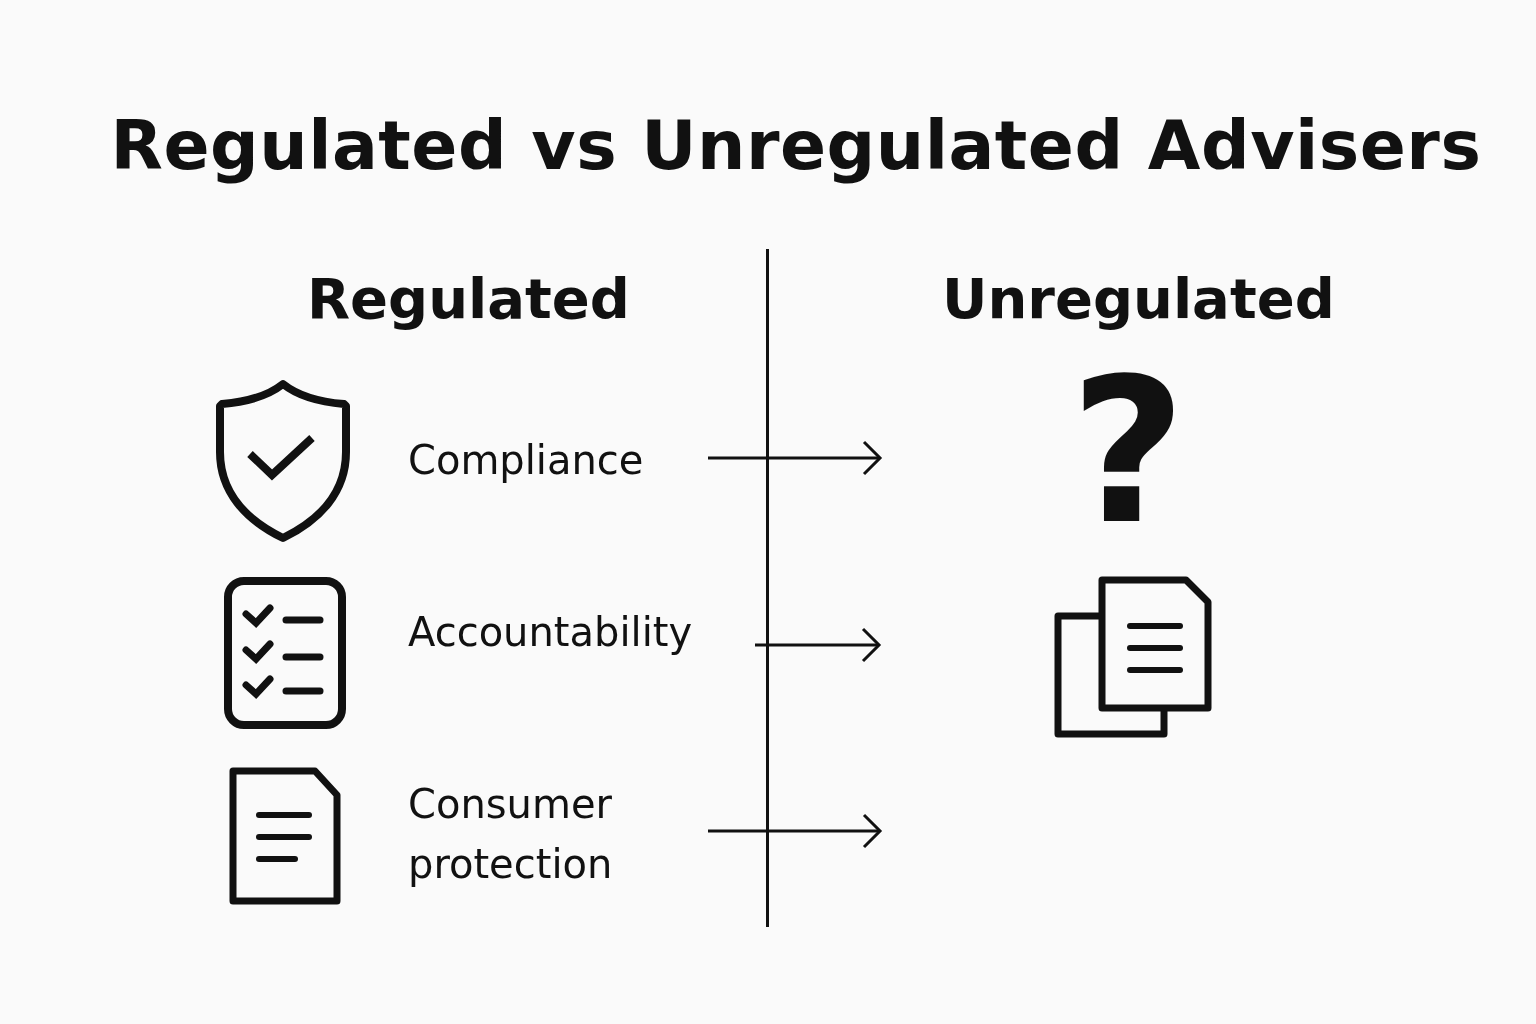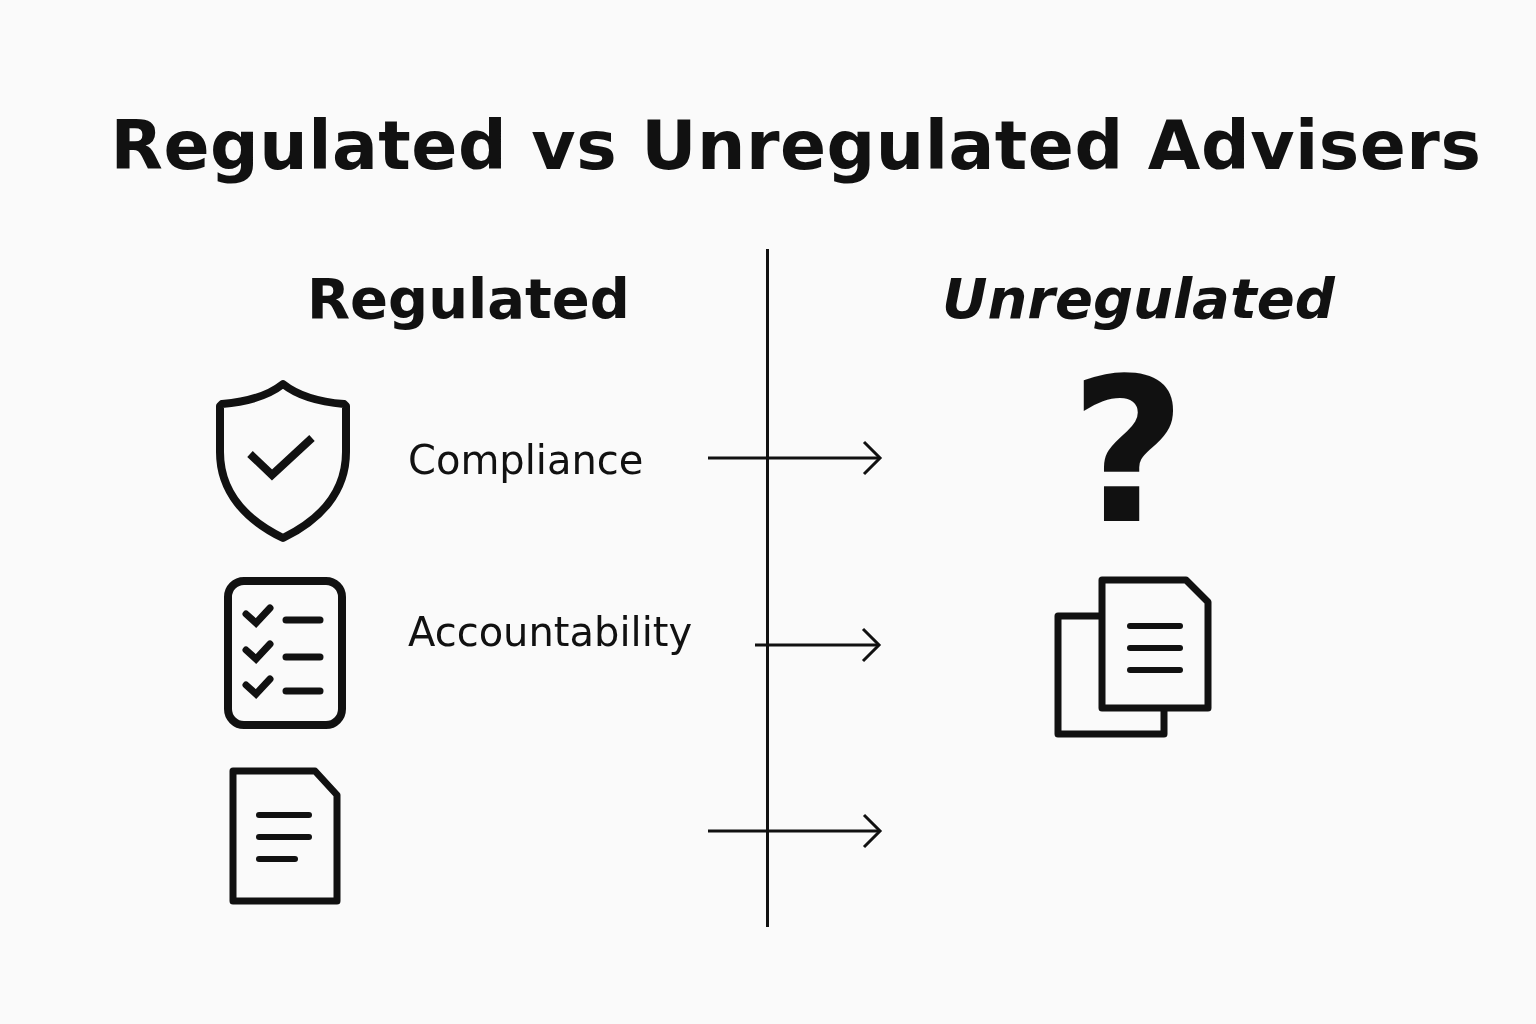--- a/index.html
+++ b/index.html
@@ -10,21 +10,21 @@
   .col-head { font-size:56px; font-weight:bold; top:266px; }
   .label { font-size:40px; left:408px; line-height:60px; }
   svg { position:absolute; overflow:visible; }
 </style>
 </head>
 <body>
 
 <div class="abs title">Regulated vs Unregulated Advisers</div>
 
 <div class="abs col-head" style="left:284px;margin-left:23px;">Regulated</div>
-<div class="abs col-head" style="left:942px;font-style:italic;">Unregulated</div>
+<div class="abs col-head" style="left:942px;">Unregulated</div>
 
 <div class="abs" style="left:766px; top:249px; width:3px; height:678px; background:#111;"></div>
 
 <svg style="left:216px; top:380px;" width="134" height="162" viewBox="0 0 134 162">
   <path d="M67 4 C52 16 30 22 6 24 L4 26 L4 72 C4 112 30 140 67 158 C104 140 130 112 130 72 L130 26 L128 24 C104 22 82 16 67 4 Z" fill="none" stroke="#111" stroke-width="8" stroke-linejoin="round"></path>
   <path d="M34 74 L56 95 L96 58" fill="none" stroke="#111" stroke-width="8"></path>
 </svg>
 <div class="abs label" style="top:430px;">Compliance</div>
 
 <svg style="left:224px; top:577px;" width="122" height="152" viewBox="0 0 122 152">
@@ -42,20 +42,22 @@
 
 <svg style="left:229px; top:767px;" width="112" height="138" viewBox="0 0 112 138">
   <path d="M4 4 L86 4 L108 28 L108 134 L4 134 Z" fill="none" stroke="#111" stroke-width="7" stroke-linejoin="round"></path>
   <g stroke="#111" stroke-width="6" stroke-linecap="round">
     <line x1="30" y1="48" x2="80" y2="48"></line>
       <line x1="30" y1="70" x2="80" y2="70"></line>
       <line x1="30" y1="92" x2="66" y2="92"></line>
   </g>
 </svg>
 <div class="abs label" style="top:774px;">
+  <div>Consumer</div>
+  <div>protection</div>
 </div>
 
 <svg style="left:708px; top:440px;" width="180" height="40" viewBox="0 0 180 40">
   <line x1="0" y1="18" x2="172" y2="18" stroke="#111" stroke-width="3"></line>
   <path d="M156 2 L172 18 L156 34" fill="none" stroke="#111" stroke-width="3"></path>
 </svg>
 <svg style="left:755px; top:627px;" width="130" height="40" viewBox="0 0 130 40">
   <line x1="0" y1="18" x2="124" y2="18" stroke="#111" stroke-width="3"></line>
   <path d="M108 2 L124 18 L108 34" fill="none" stroke="#111" stroke-width="3"></path>
 </svg>

